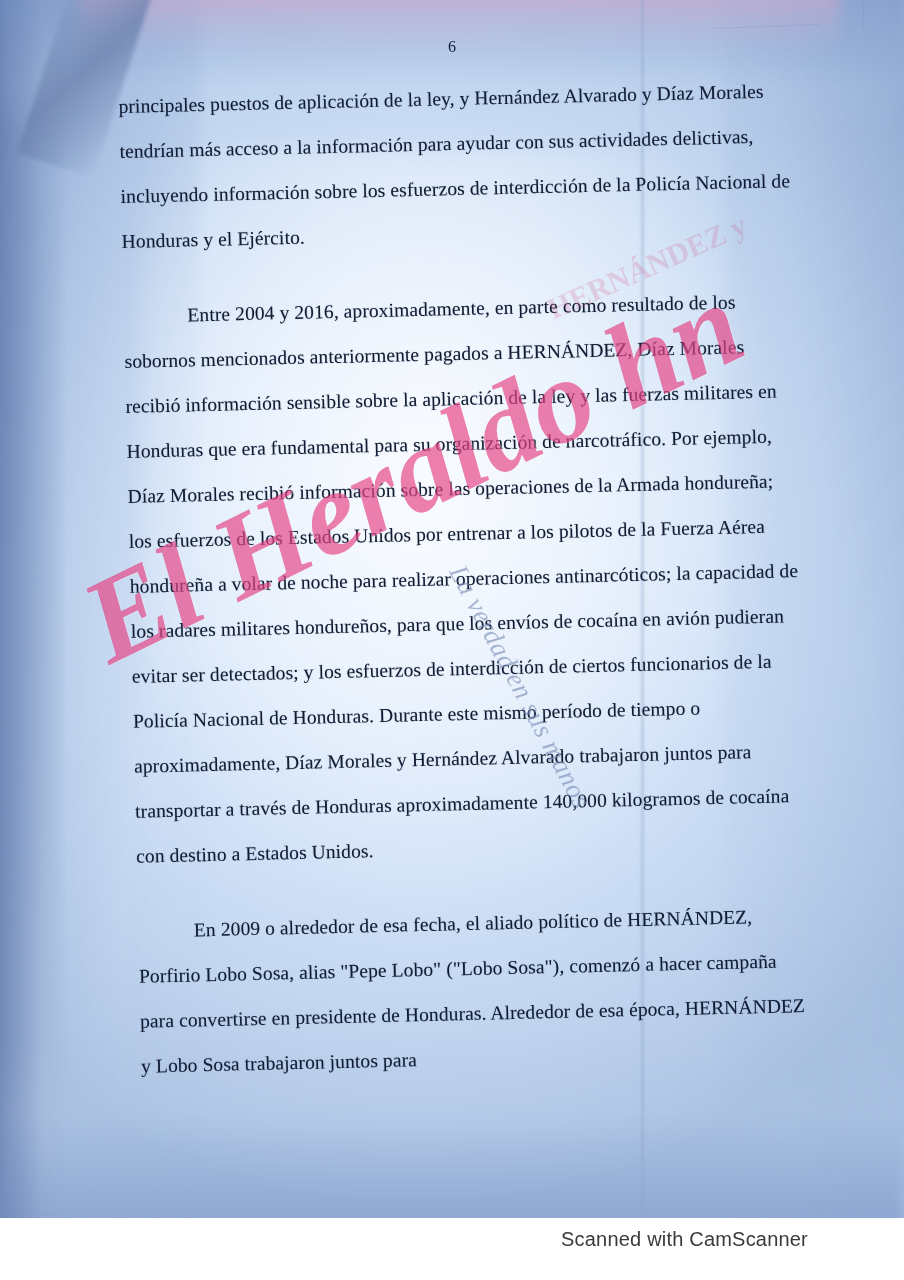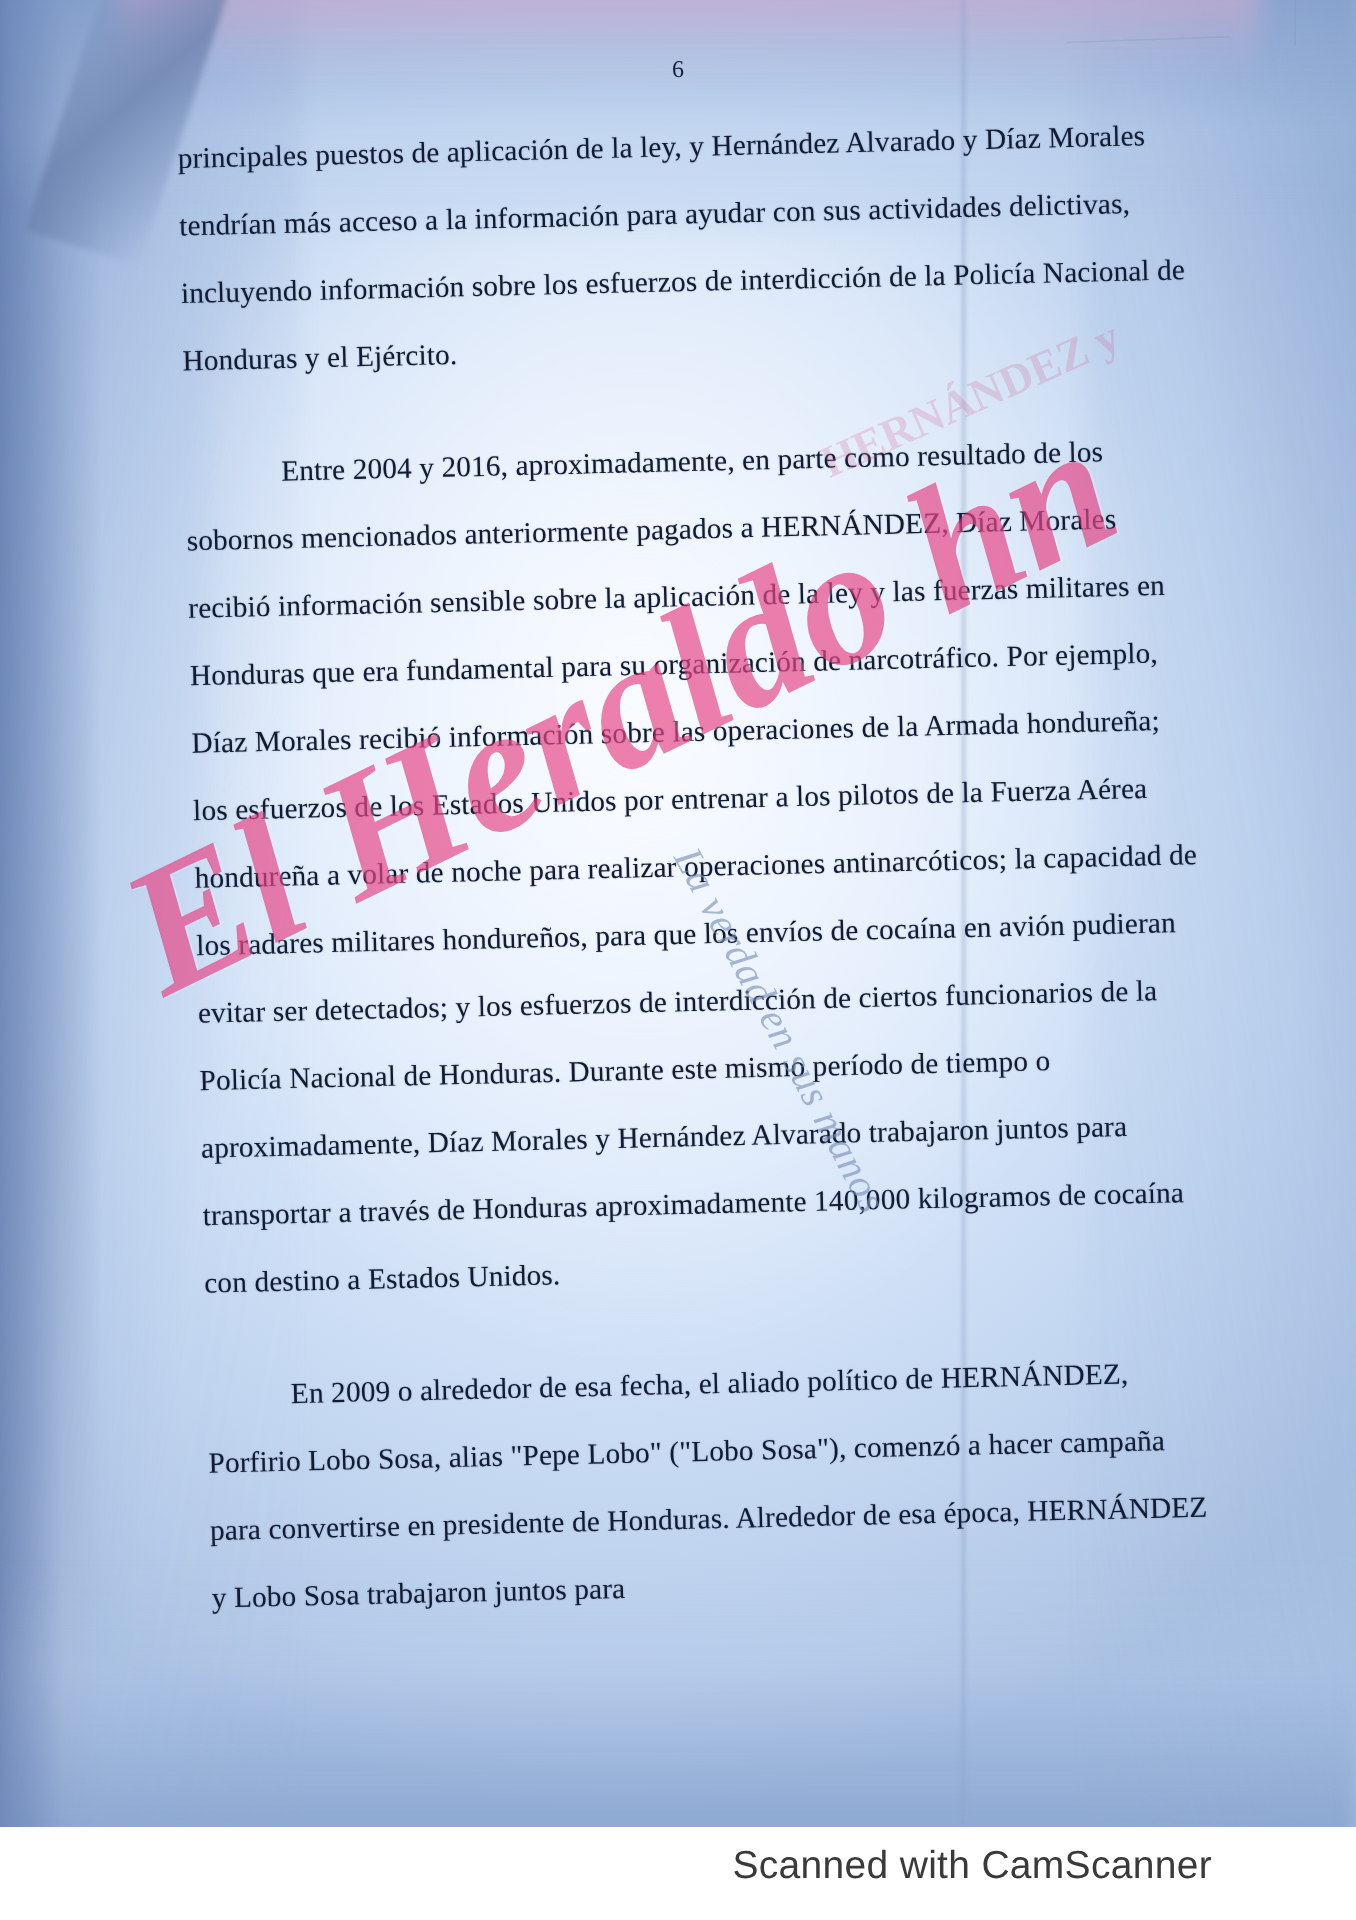--- a/index.html
+++ b/index.html
@@ -186,21 +186,21 @@
     width: 904px;
     height: 62px;
     background: #ffffff;
     z-index: 8;
   }
   #scan-credit {
     position: absolute;
     right: 96px;
     top: 1228px;
     font-family: "Liberation Sans", sans-serif;
-    font-size: 26px;
+    font-size: 20px;
     color: #3a3a3a;
     z-index: 9;
     letter-spacing: 0.2px;
   }
 </style>
 </head>
 <body>
 
 <div id="scan-page">
 

